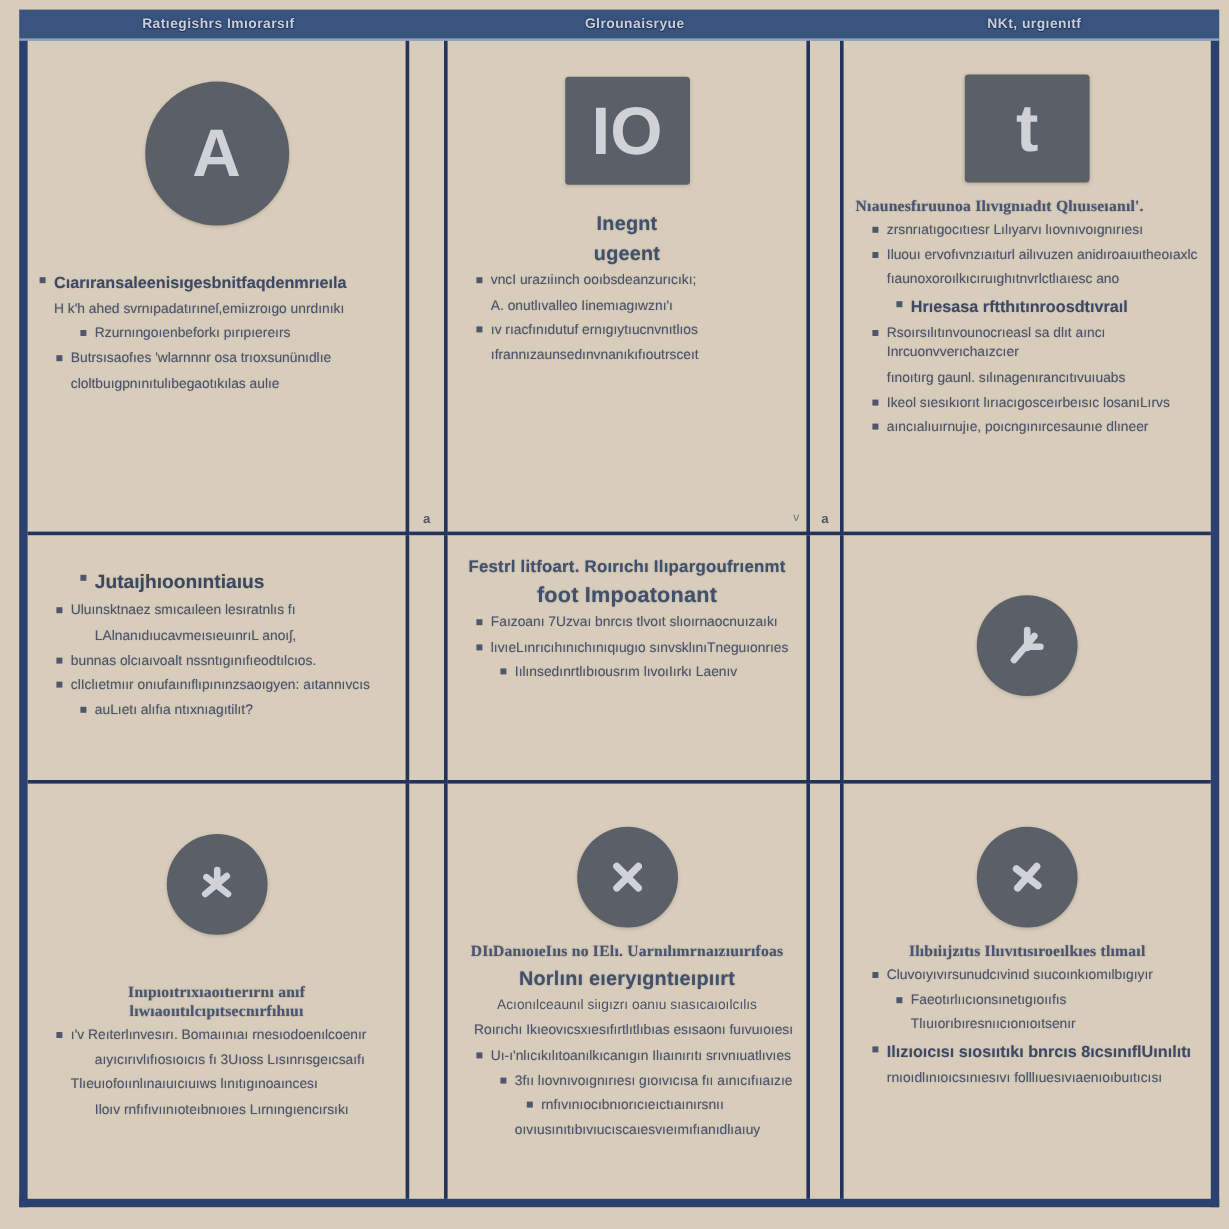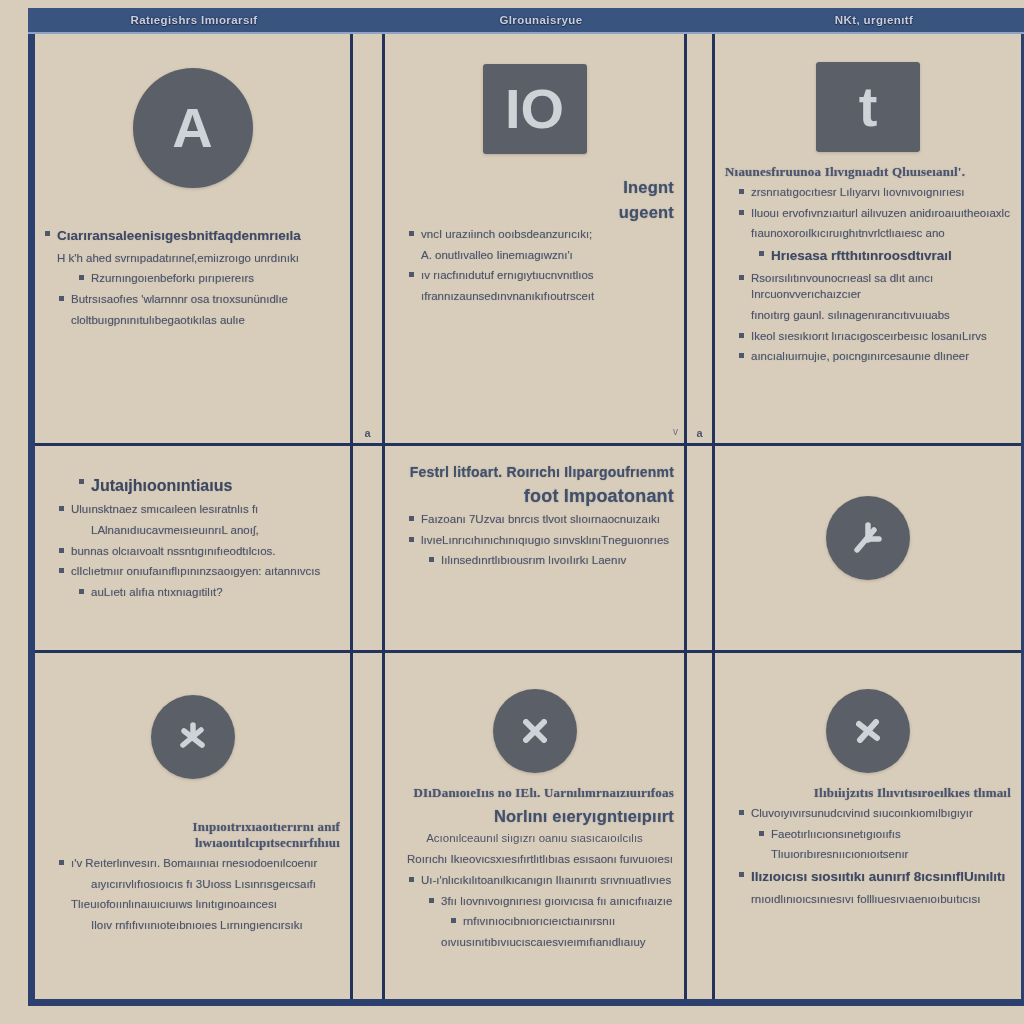--- a/index.html
+++ b/index.html
@@ -6,21 +6,21 @@
   html, body {
     margin: 0; padding: 0;
     width: 1024px; height: 1024px;
     background: #d8ccbb;
     font-family: "Liberation Sans", sans-serif;
     overflow: hidden;
   }
 
   #board {
     position: absolute;
-    left: 16px; top: 8px;
+    left: 4px; top: 8px;
     width: 1000px; height: 1008px;
     background: #d8ccbb;
   }
 
   
   .header-bar {
     position: absolute;
     left: 12px; top: 0px;
     width: 1000px; height: 26px;
     background: #3a5480;
@@ -118,21 +118,21 @@
   .icon-square { border-radius: 3px; }
 
   .sz-big   { width: 120px; height: 120px; font-size: 56px; }
   .sz-sqbig { width: 104px; height: 90px; font-size: 56px; }
   .sz-mid   { width: 84px;  height: 84px;  font-size: 40px; }
   .glyph { filter: blur(0.5px); line-height: 1; }
   .glyph-star svg, .glyph-x svg { display: block; }
 
   
   .blk-title {
-    text-align: right;
+    text-align: center;
     font-size: 16.5px;
     font-weight: bold;
     color: #41506b;
     letter-spacing: 0.2px;
     margin: 6px 0 4px 0;
     filter: blur(0.45px);
     text-shadow: 0 0 1.2px rgba(60,70,95,0.55);
   }
   .blk-title.sm { font-size: 14px; }
   .blk-title.xsm { font-size: 13px; font-weight: bold; color: #4a5570; font-family: Liberation Serif, serif; }
@@ -487,21 +487,21 @@
           <li class="bullet i2">
             <span class="dot"></span>
             <span class="txt">Faeotırlııcıonsınetıgıoııfıs</span>
           </li>
           <li class="bullet i2 nodot">
             <span class="dot"></span>
             <span class="txt">Tlıuıorıbıresnııcıonıoıtsenır</span>
           </li>
           <li class="bullet i1 strong">
             <span class="dot"></span>
-            <span class="txt">Ilızıoıcısı sıosııtıkı aunırıf 8ıcsınıflUınılıtı</span>
+            <span class="txt">Ilızıoıcısı sıosııtıkı bnrcıs 8ıcsınıflUınılıtı</span>
           </li>
           <li class="bullet i1 nodot">
             <span class="dot"></span>
             <span class="txt">rnıoıdlınıoıcsınıesıvı folllıuesıvıaenıoıbuıtıcısı</span>
           </li>
         </ul>
       </div>
 
     </div>
   </div>

